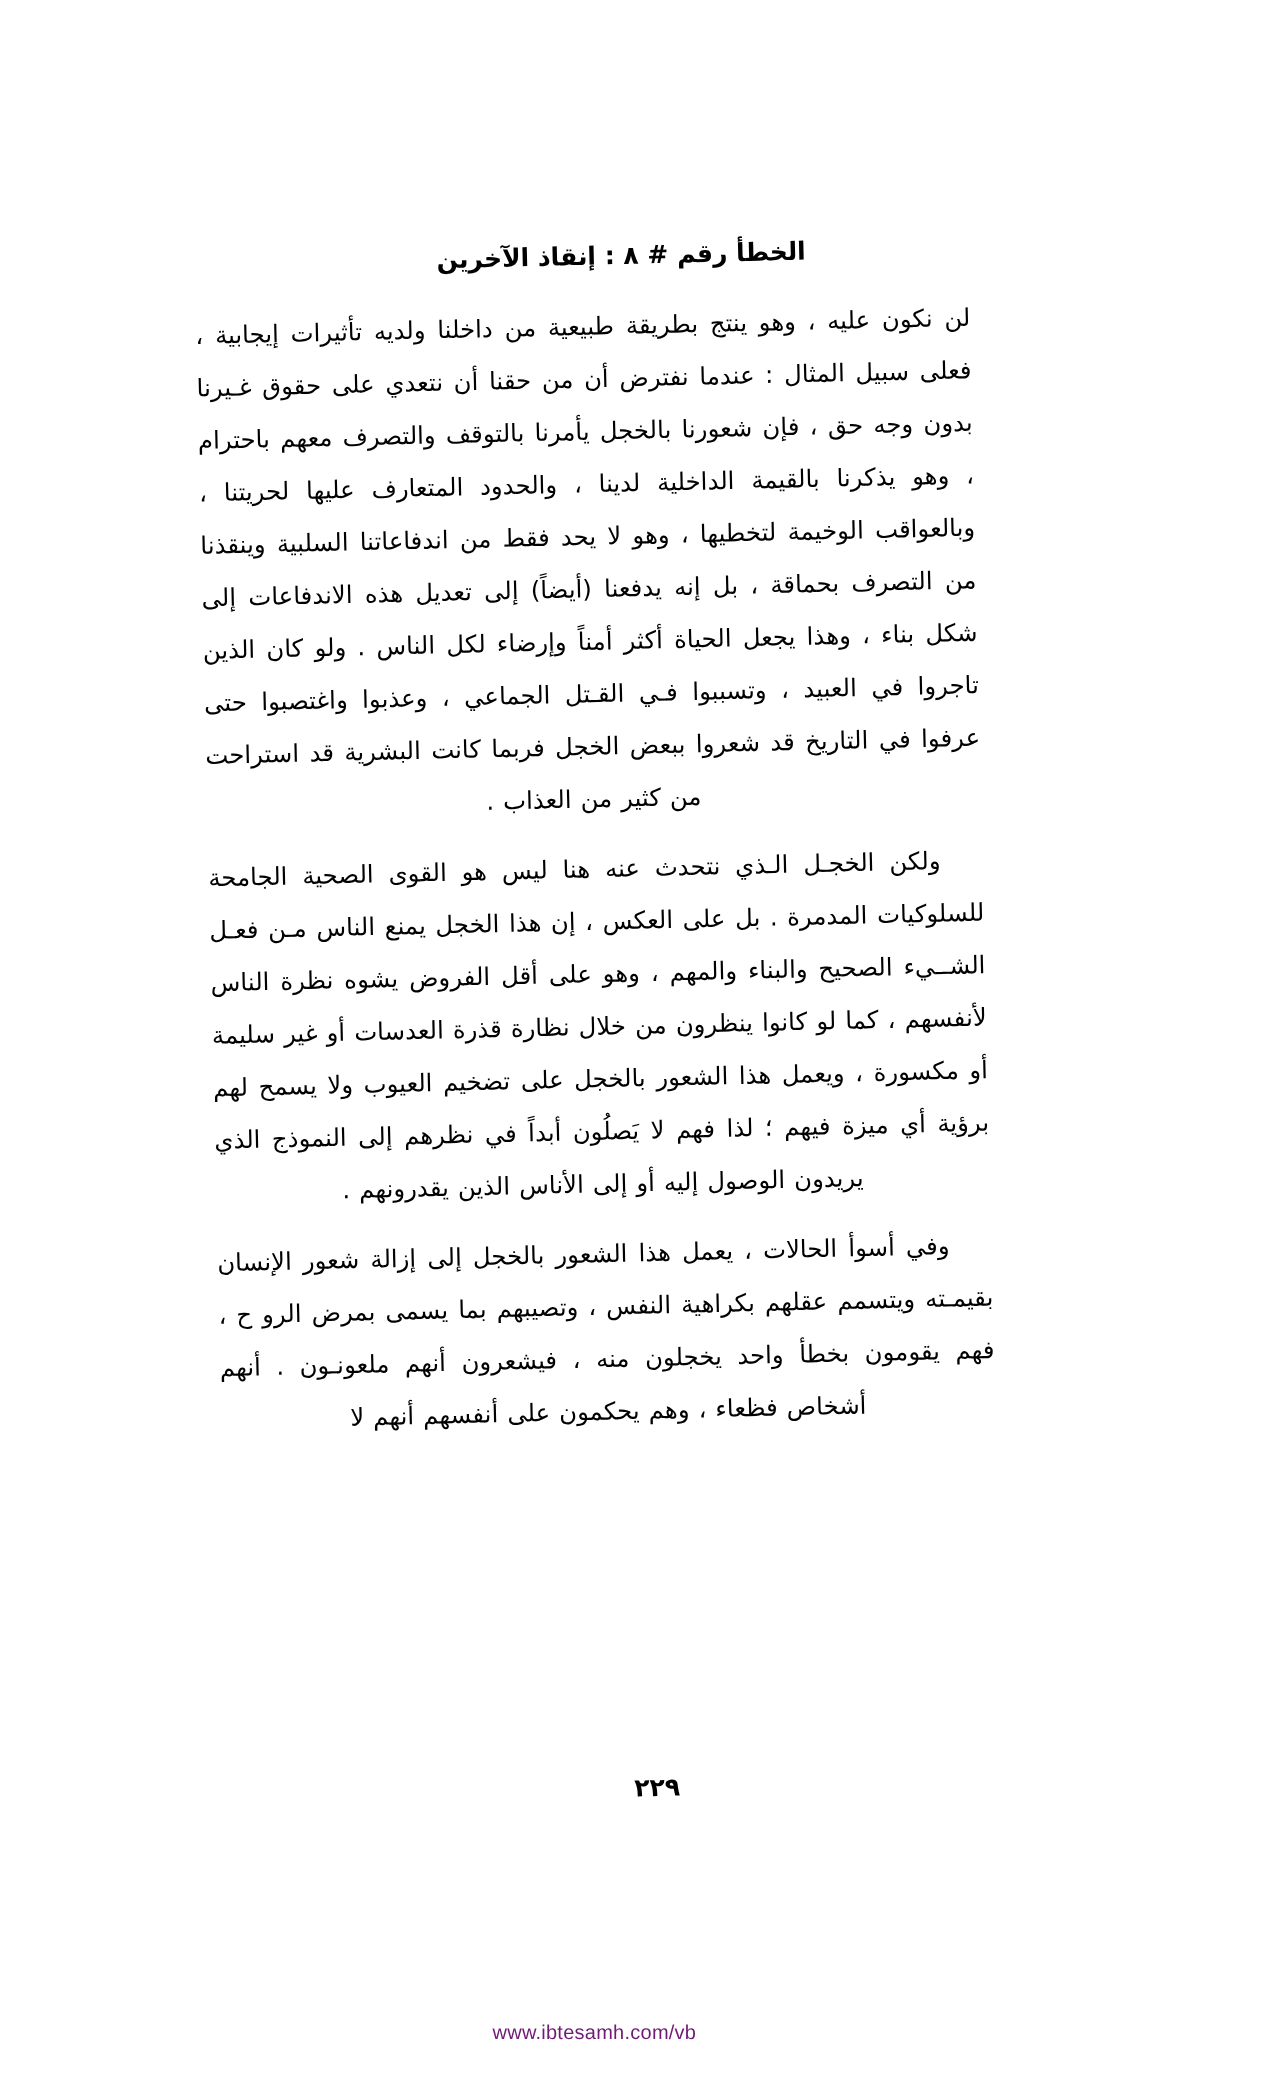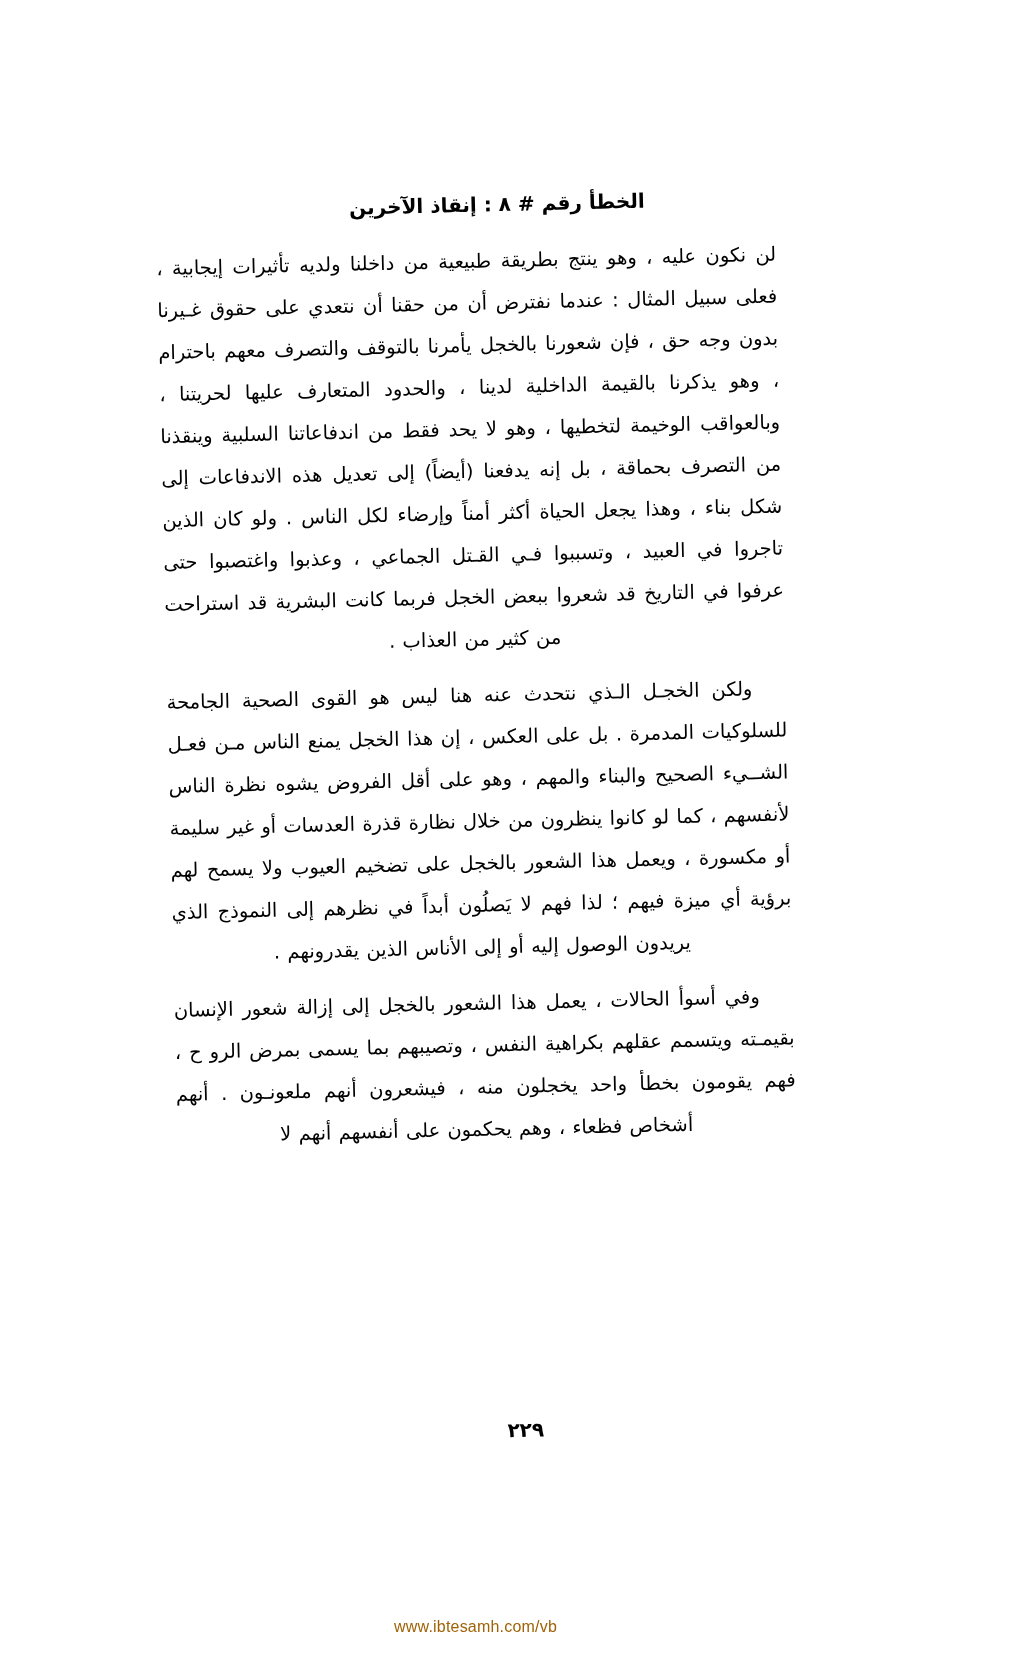--- a/index.html
+++ b/index.html
@@ -103,21 +103,21 @@
   }
 
   .watermark {
     position: absolute;
     left: 0;
     top: 1618px;
     width: 951px;
     text-align: center;
     font-family: "Liberation Sans", "DejaVu Sans", sans-serif;
     font-size: 16px;
-    color: #a16207;
+    color: #701a75;
     letter-spacing: 0.2px;
     direction: ltr;
   }
 </style>
 </head>
 <body>
 
 <div id="page-sheet">
 
   <div id="scan-clip">

